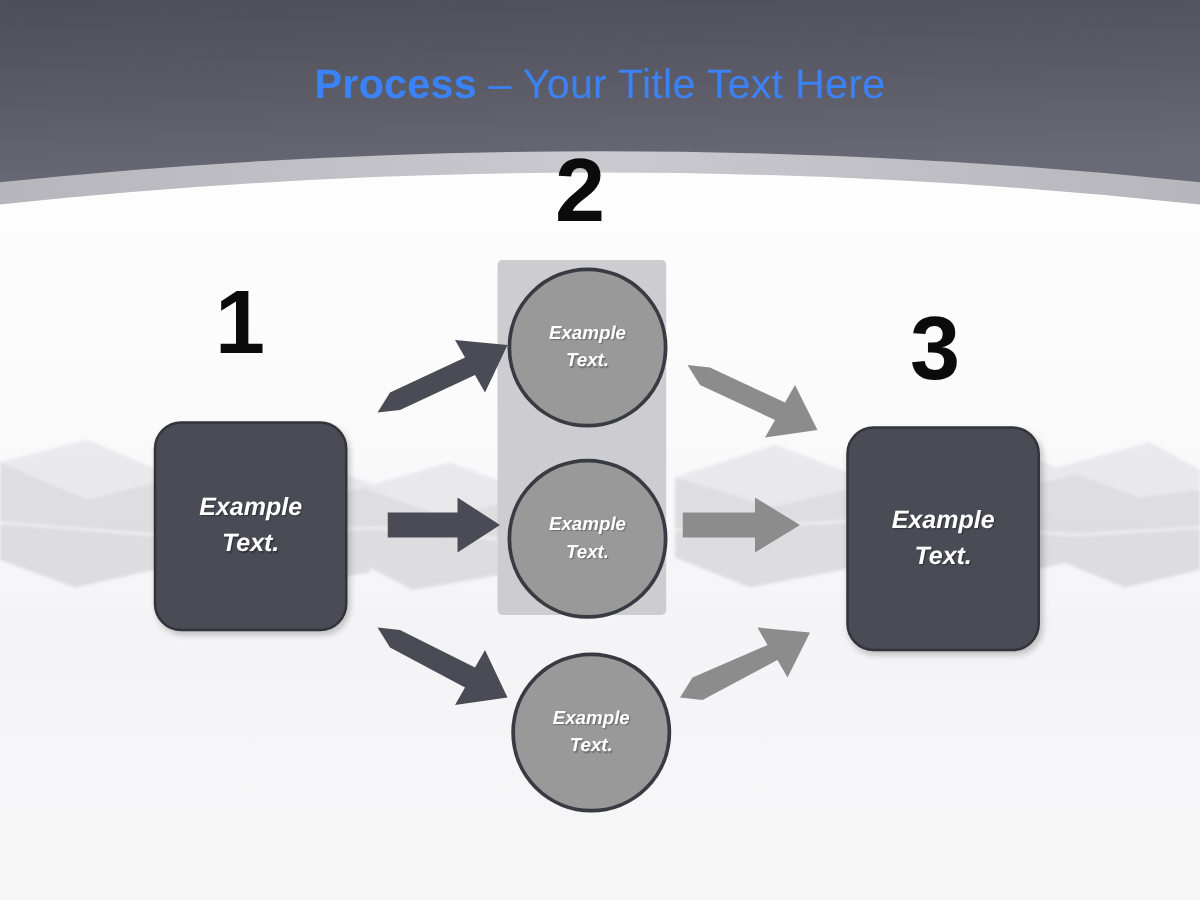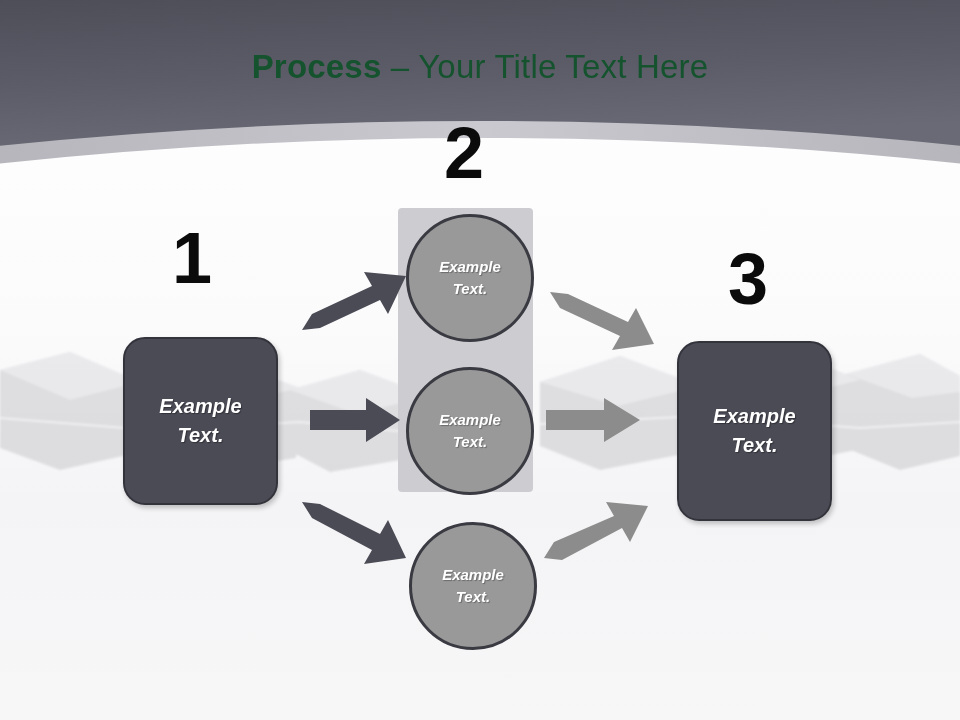--- a/index.html
+++ b/index.html
@@ -39,21 +39,21 @@
     top: 0;
     width: 960px;
     height: 190px;
   }
   .header-title {
     position: absolute;
     left: 0;
     top: 48px;
     width: 960px;
     text-align: center;
-    color: #14532d;
+    color: #3b82f6;
     font-size: 33px;
     letter-spacing: 0.2px;
     z-index: 5;
     white-space: nowrap;
   }
   .header-title .strong { font-weight: bold; }
   .header-title .light { font-weight: normal; }
 
   
   .center-panel {

